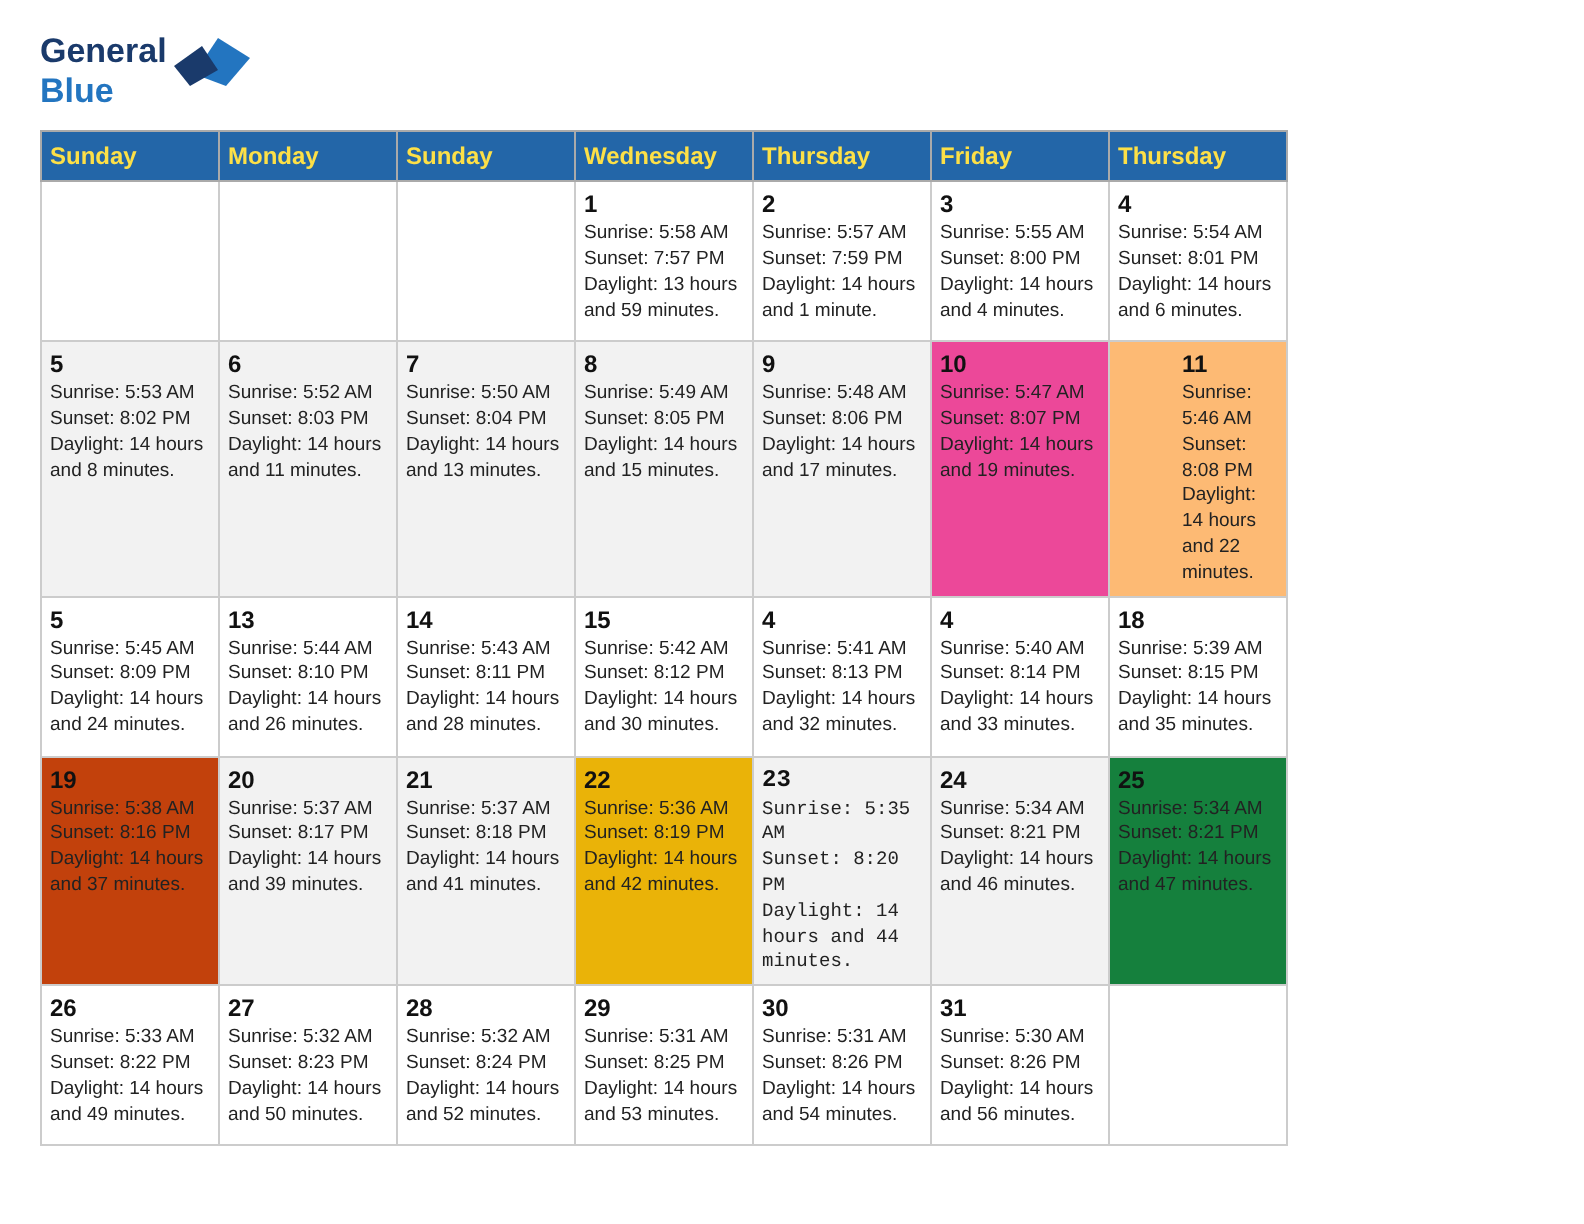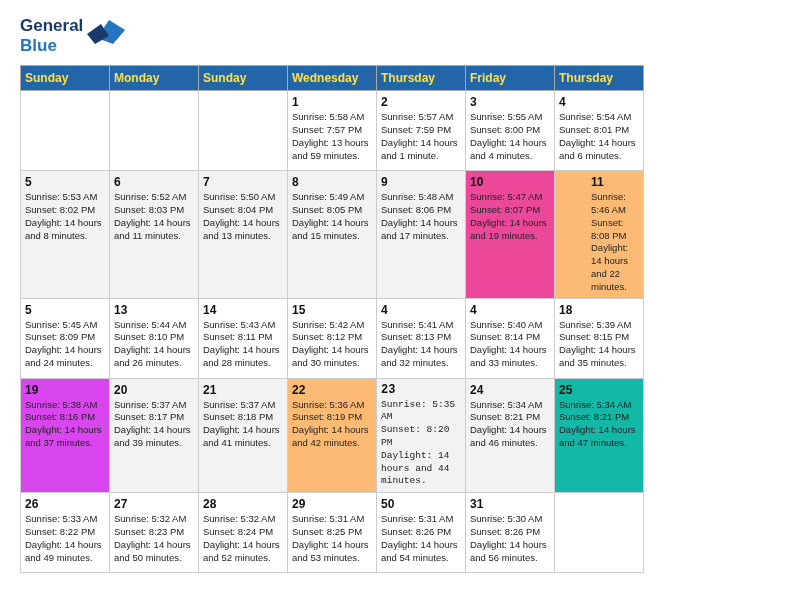--- a/index.html
+++ b/index.html
@@ -195,45 +195,45 @@
           <td>
             <div class="day-number">4</div>
             <div class="day-detail">Sunrise: 5:40 AM<br>Sunset: 8:14 PM<br>Daylight: 14 hours and 33 minutes.</div>
           </td>
           <td>
             <div class="day-number">18</div>
             <div class="day-detail">Sunrise: 5:39 AM<br>Sunset: 8:15 PM<br>Daylight: 14 hours and 35 minutes.</div>
           </td>
         </tr>
         <tr>
-          <td style="background: #d946ef;">
+          <td style="background: #c2410c;">
             <div class="day-number">19</div>
             <div class="day-detail">Sunrise: 5:38 AM<br>Sunset: 8:16 PM<br>Daylight: 14 hours and 37 minutes.</div>
           </td>
           <td style="background: rgb(242, 242, 242);">
             <div class="day-number">20</div>
             <div class="day-detail">Sunrise: 5:37 AM<br>Sunset: 8:17 PM<br>Daylight: 14 hours and 39 minutes.</div>
           </td>
           <td style="background: rgb(242, 242, 242);">
             <div class="day-number">21</div>
             <div class="day-detail">Sunrise: 5:37 AM<br>Sunset: 8:18 PM<br>Daylight: 14 hours and 41 minutes.</div>
           </td>
-          <td style="background: #fdba74;">
+          <td style="background: #eab308;">
             <div class="day-number">22</div>
             <div class="day-detail">Sunrise: 5:36 AM<br>Sunset: 8:19 PM<br>Daylight: 14 hours and 42 minutes.</div>
           </td>
           <td style="background: rgb(242, 242, 242); font-family: Liberation Mono, monospace;">
             <div class="day-number">23</div>
             <div class="day-detail">Sunrise: 5:35 AM<br>Sunset: 8:20 PM<br>Daylight: 14 hours and 44 minutes.</div>
           </td>
           <td style="background: rgb(242, 242, 242);">
             <div class="day-number">24</div>
             <div class="day-detail">Sunrise: 5:34 AM<br>Sunset: 8:21 PM<br>Daylight: 14 hours and 46 minutes.</div>
           </td>
-          <td style="background: #14b8a6;">
+          <td style="background: #15803d;">
             <div class="day-number">25</div>
             <div class="day-detail">Sunrise: 5:34 AM<br>Sunset: 8:21 PM<br>Daylight: 14 hours and 47 minutes.</div>
           </td>
         </tr>
         <tr>
           <td>
             <div class="day-number">26</div>
             <div class="day-detail">Sunrise: 5:33 AM<br>Sunset: 8:22 PM<br>Daylight: 14 hours and 49 minutes.</div>
           </td>
           <td>
@@ -242,21 +242,21 @@
           </td>
           <td>
             <div class="day-number">28</div>
             <div class="day-detail">Sunrise: 5:32 AM<br>Sunset: 8:24 PM<br>Daylight: 14 hours and 52 minutes.</div>
           </td>
           <td>
             <div class="day-number">29</div>
             <div class="day-detail">Sunrise: 5:31 AM<br>Sunset: 8:25 PM<br>Daylight: 14 hours and 53 minutes.</div>
           </td>
           <td>
-            <div class="day-number">50</div>
+            <div class="day-number">30</div>
             <div class="day-detail">Sunrise: 5:31 AM<br>Sunset: 8:26 PM<br>Daylight: 14 hours and 54 minutes.</div>
           </td>
           <td>
             <div class="day-number">31</div>
             <div class="day-detail">Sunrise: 5:30 AM<br>Sunset: 8:26 PM<br>Daylight: 14 hours and 56 minutes.</div>
           </td>
           <td class="empty-cell"></td>
         </tr>
       </tbody>
   </table>

